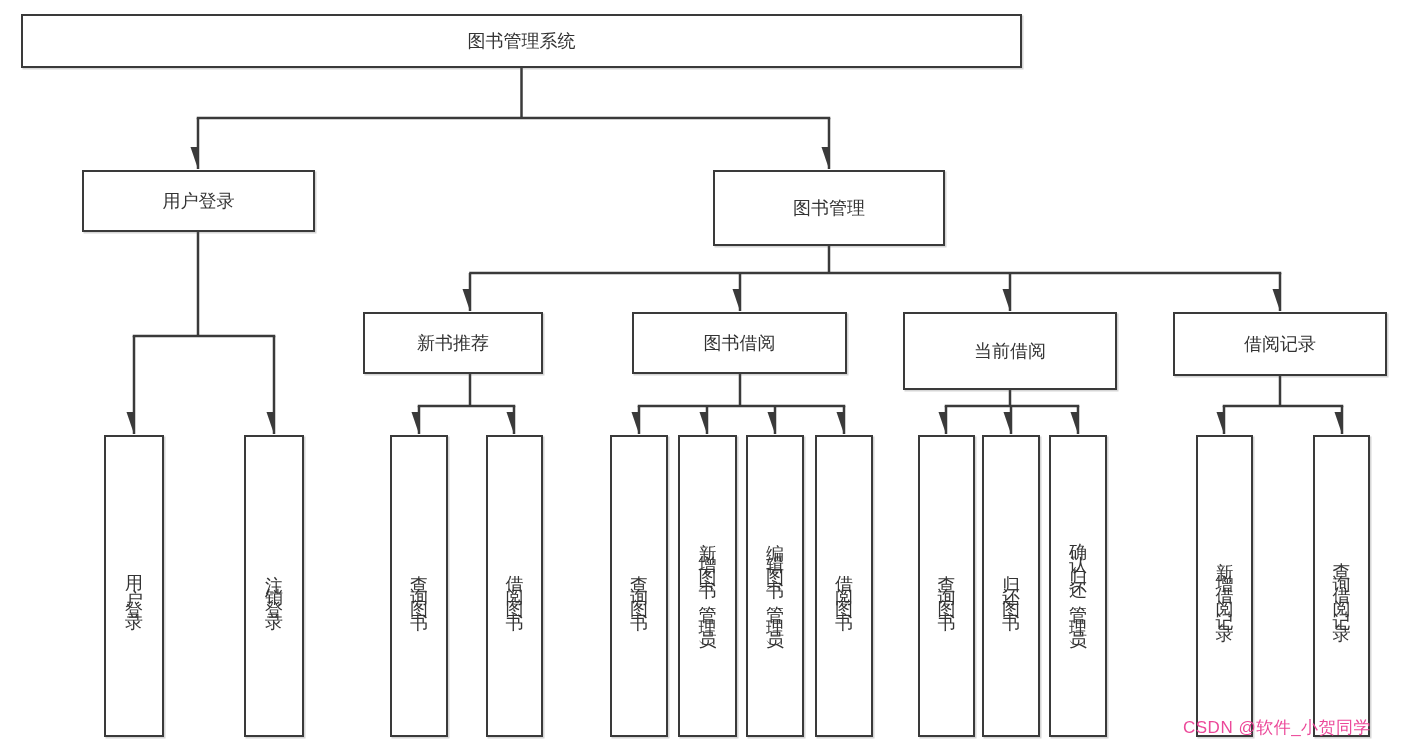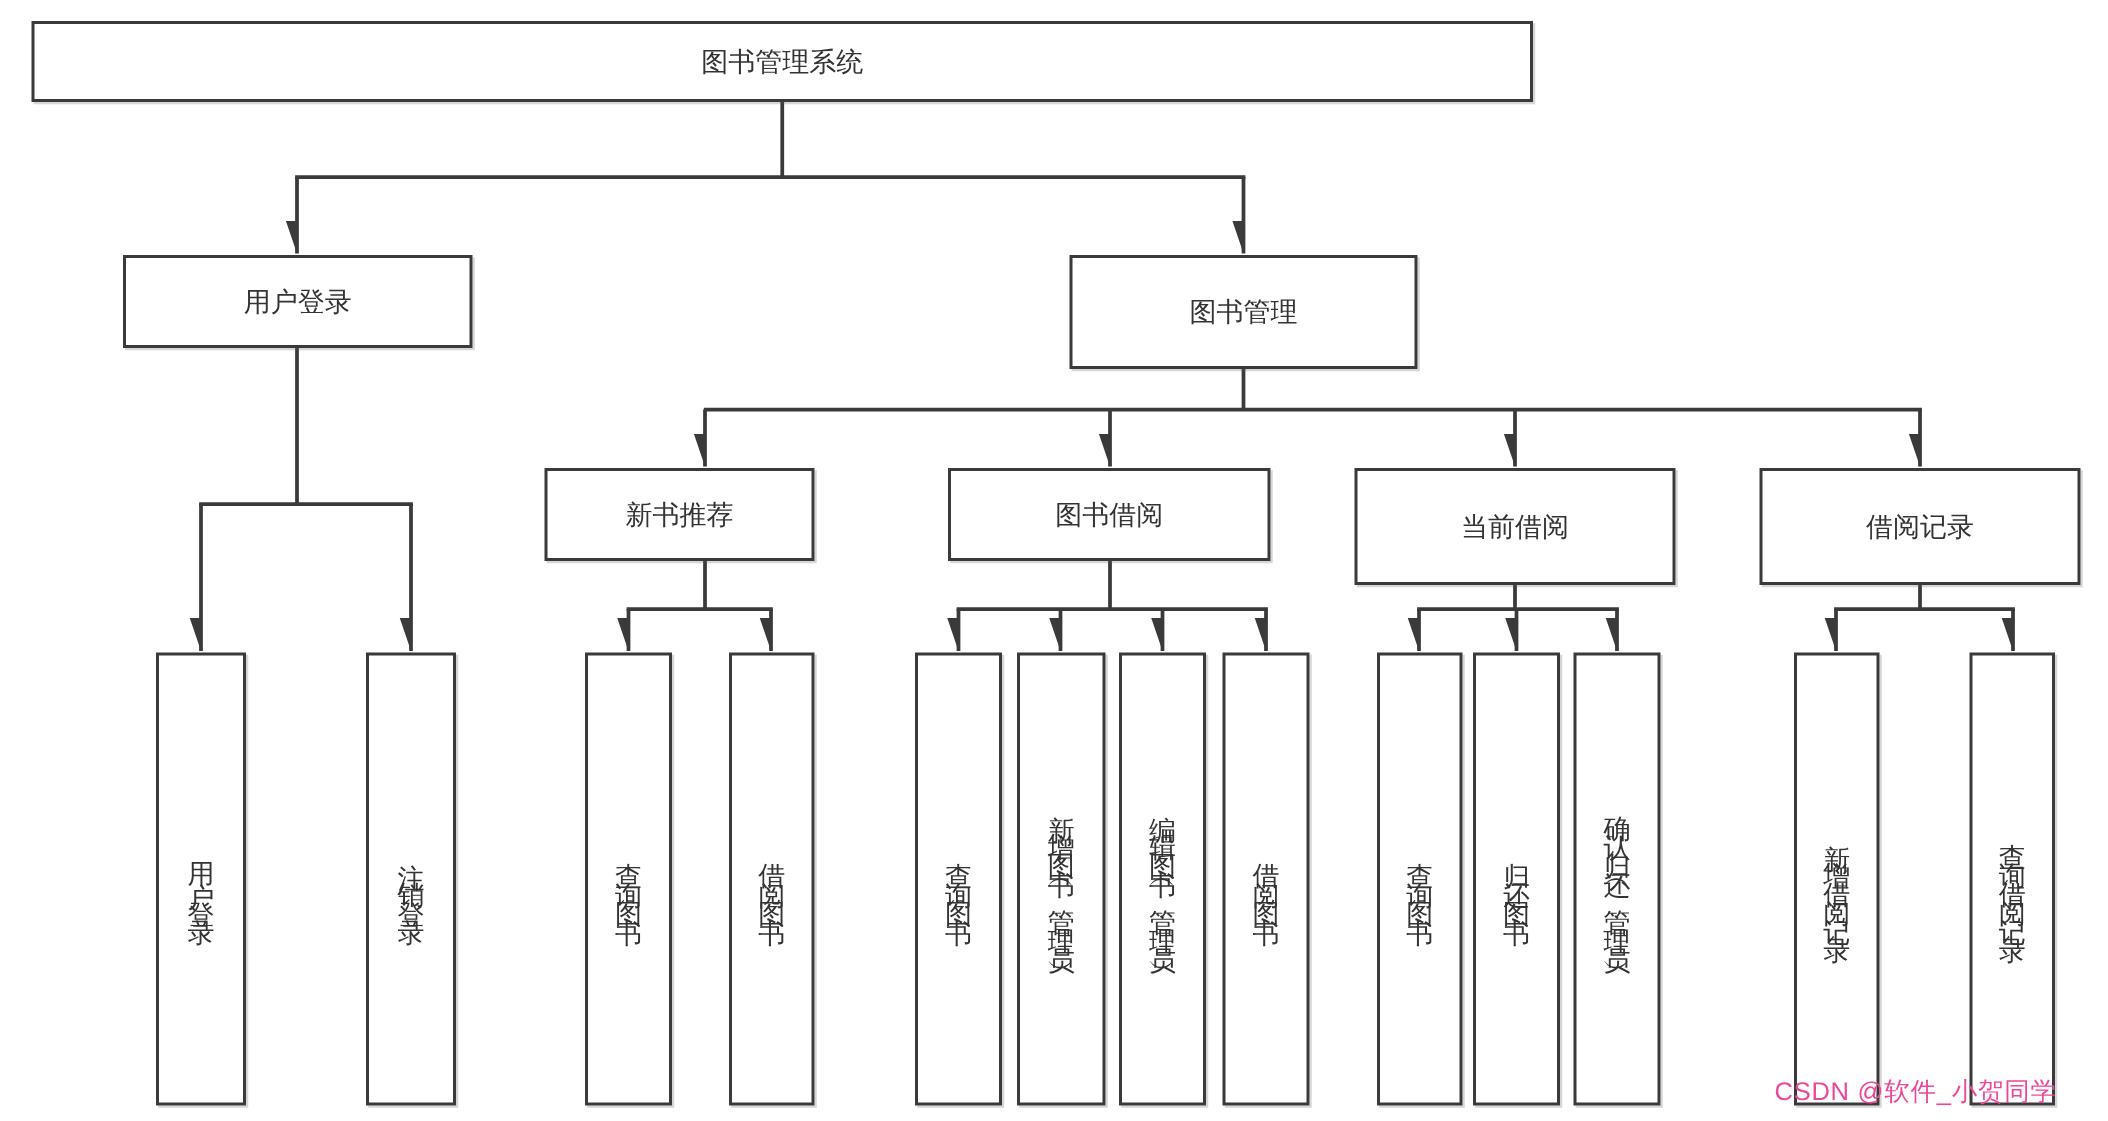--- a/index.html
+++ b/index.html
@@ -119,21 +119,21 @@
 
   <div class="node" style="left:363px;top:312px;width:180px;height:62px">
     <span>新书推荐</span>
   </div>
   <div class="node" style="left:632px;top:312px;width:215px;height:62px">
     <span>图书借阅</span>
   </div>
   <div class="node" style="left:903px;top:312px;width:214px;height:78px">
     <span>当前借阅</span>
   </div>
-  <div class="node" style="left:1173px;top:312px;width:214px;height:78px">
+  <div class="node" style="left:1173px;top:312px;width:214px;height:64px">
     <span>借阅记录</span>
   </div>
 
   <div class="node leaf" style="left:104px;width:60px">
     <span class="vtext">用户登录</span>
   </div>
   <div class="node leaf" style="left:244px;width:60px">
     <span class="vtext">注销登录</span>
   </div>
 

